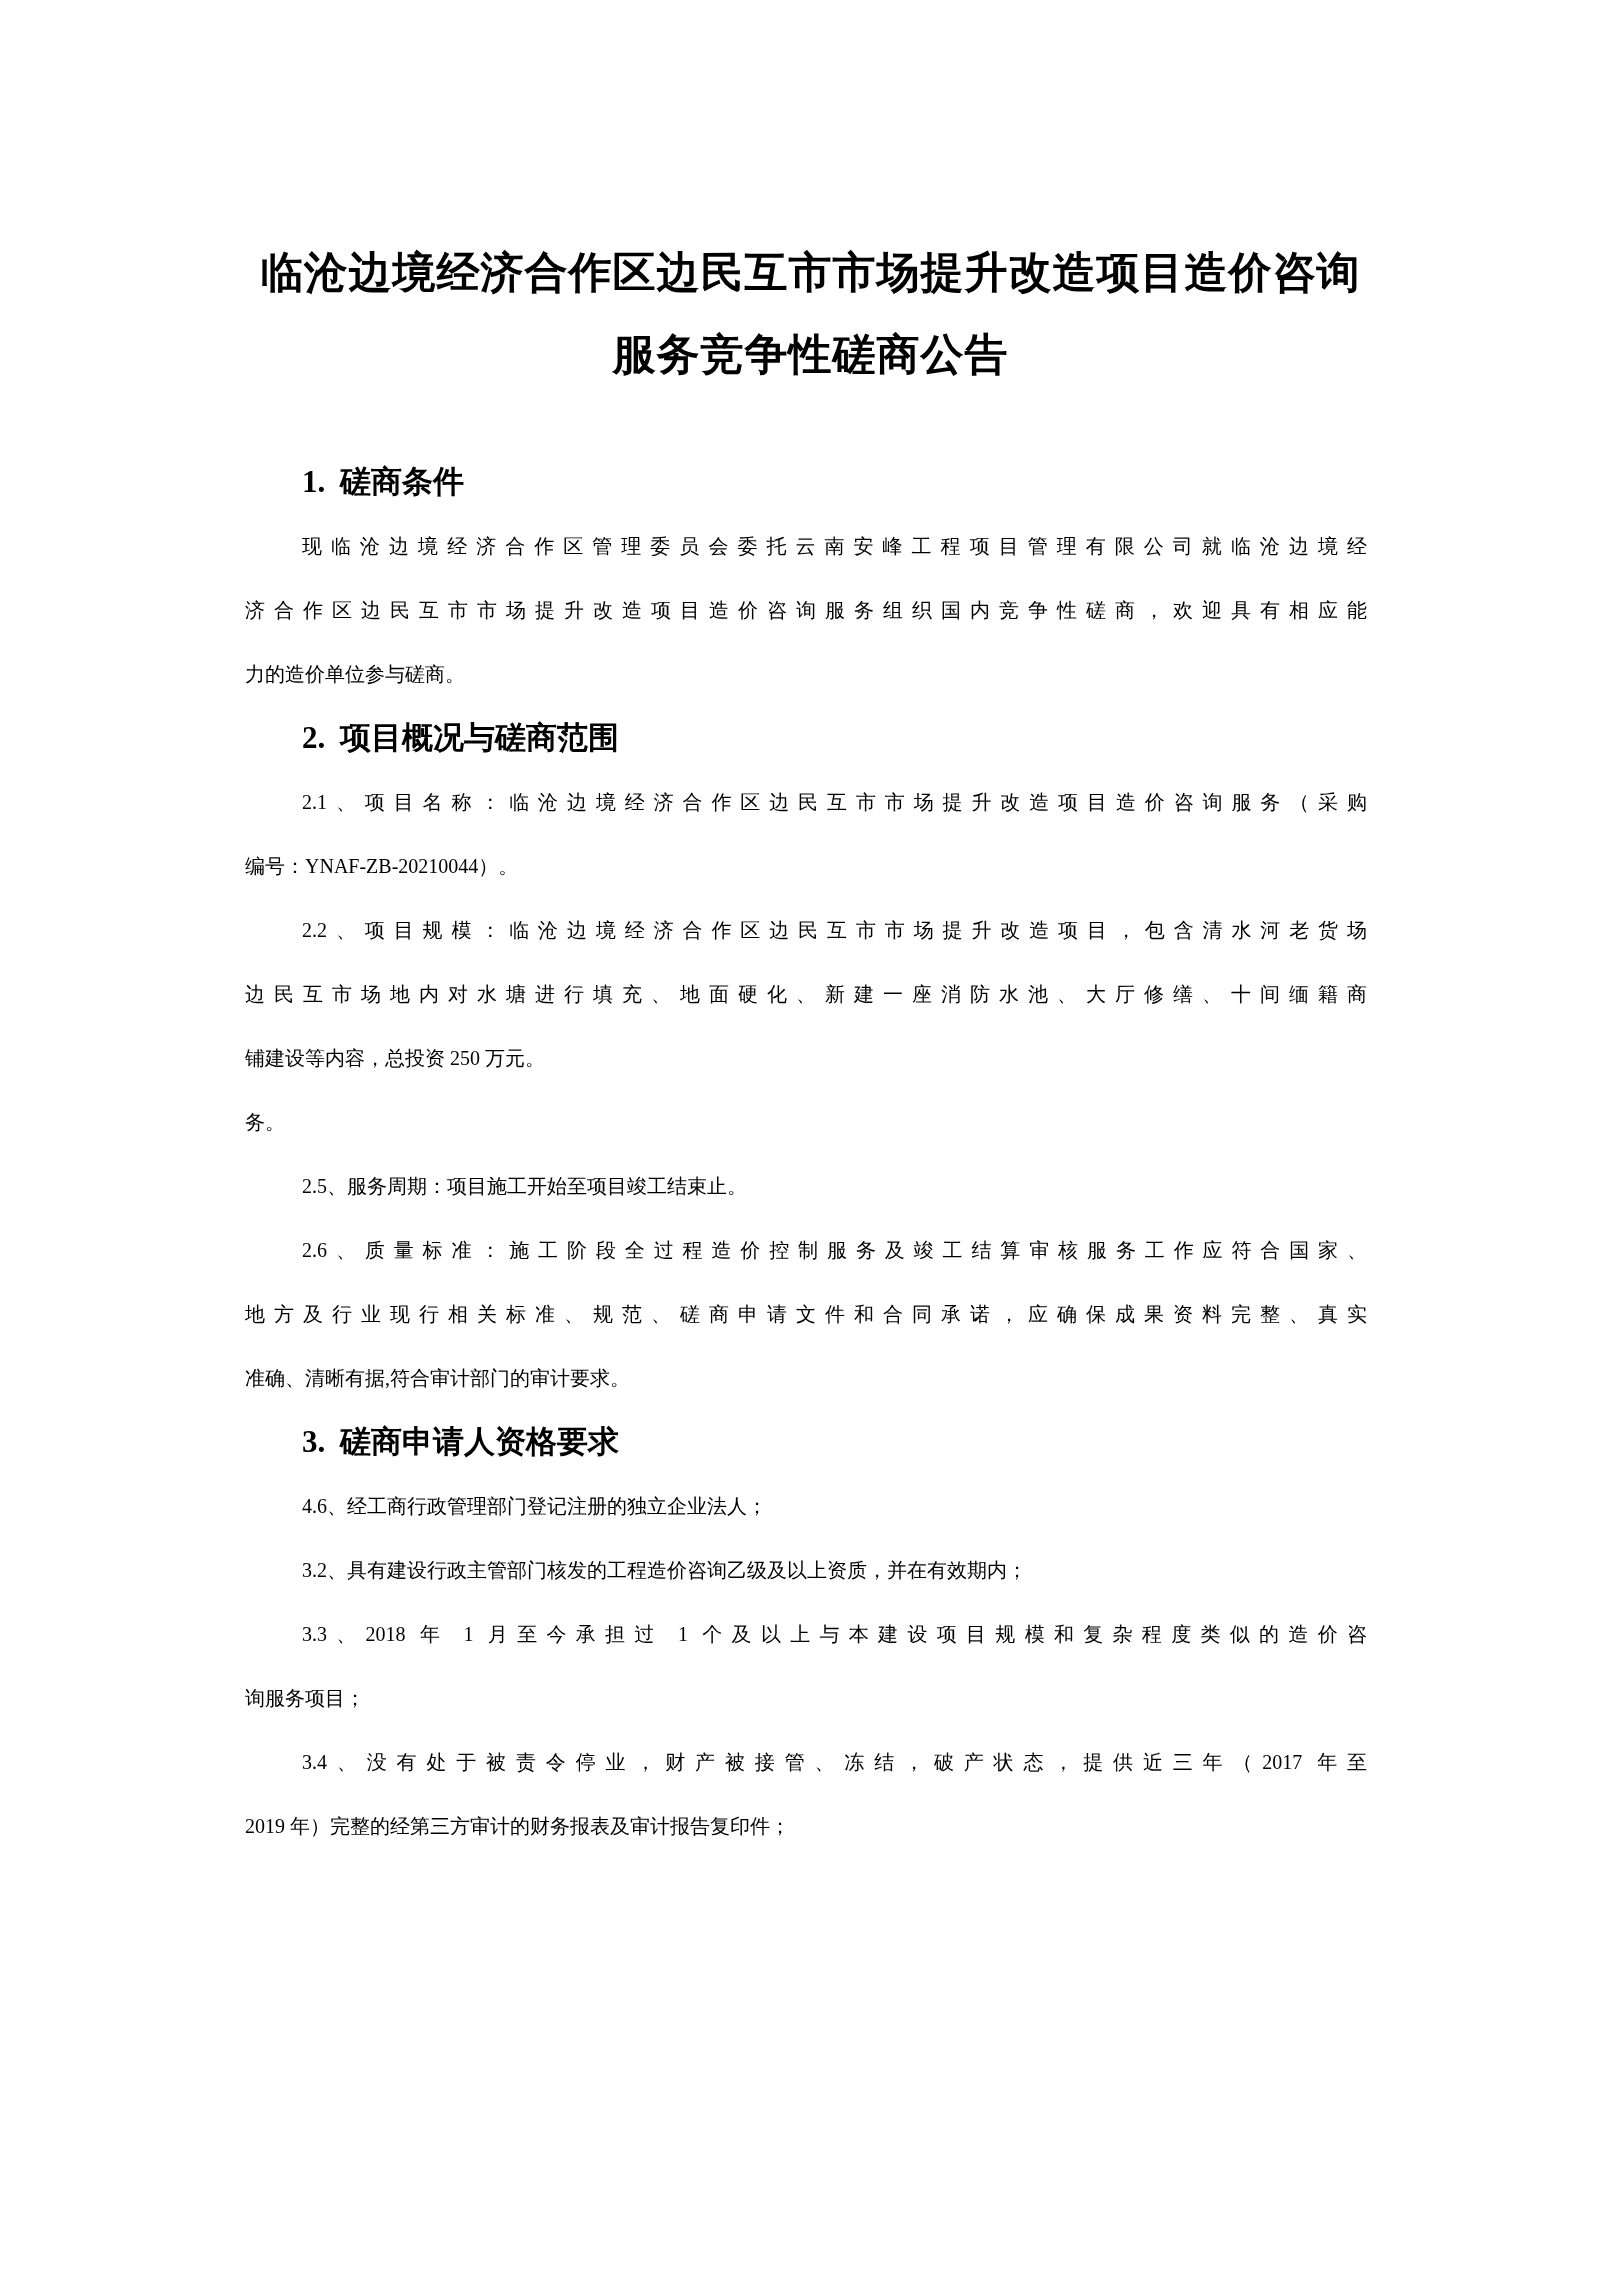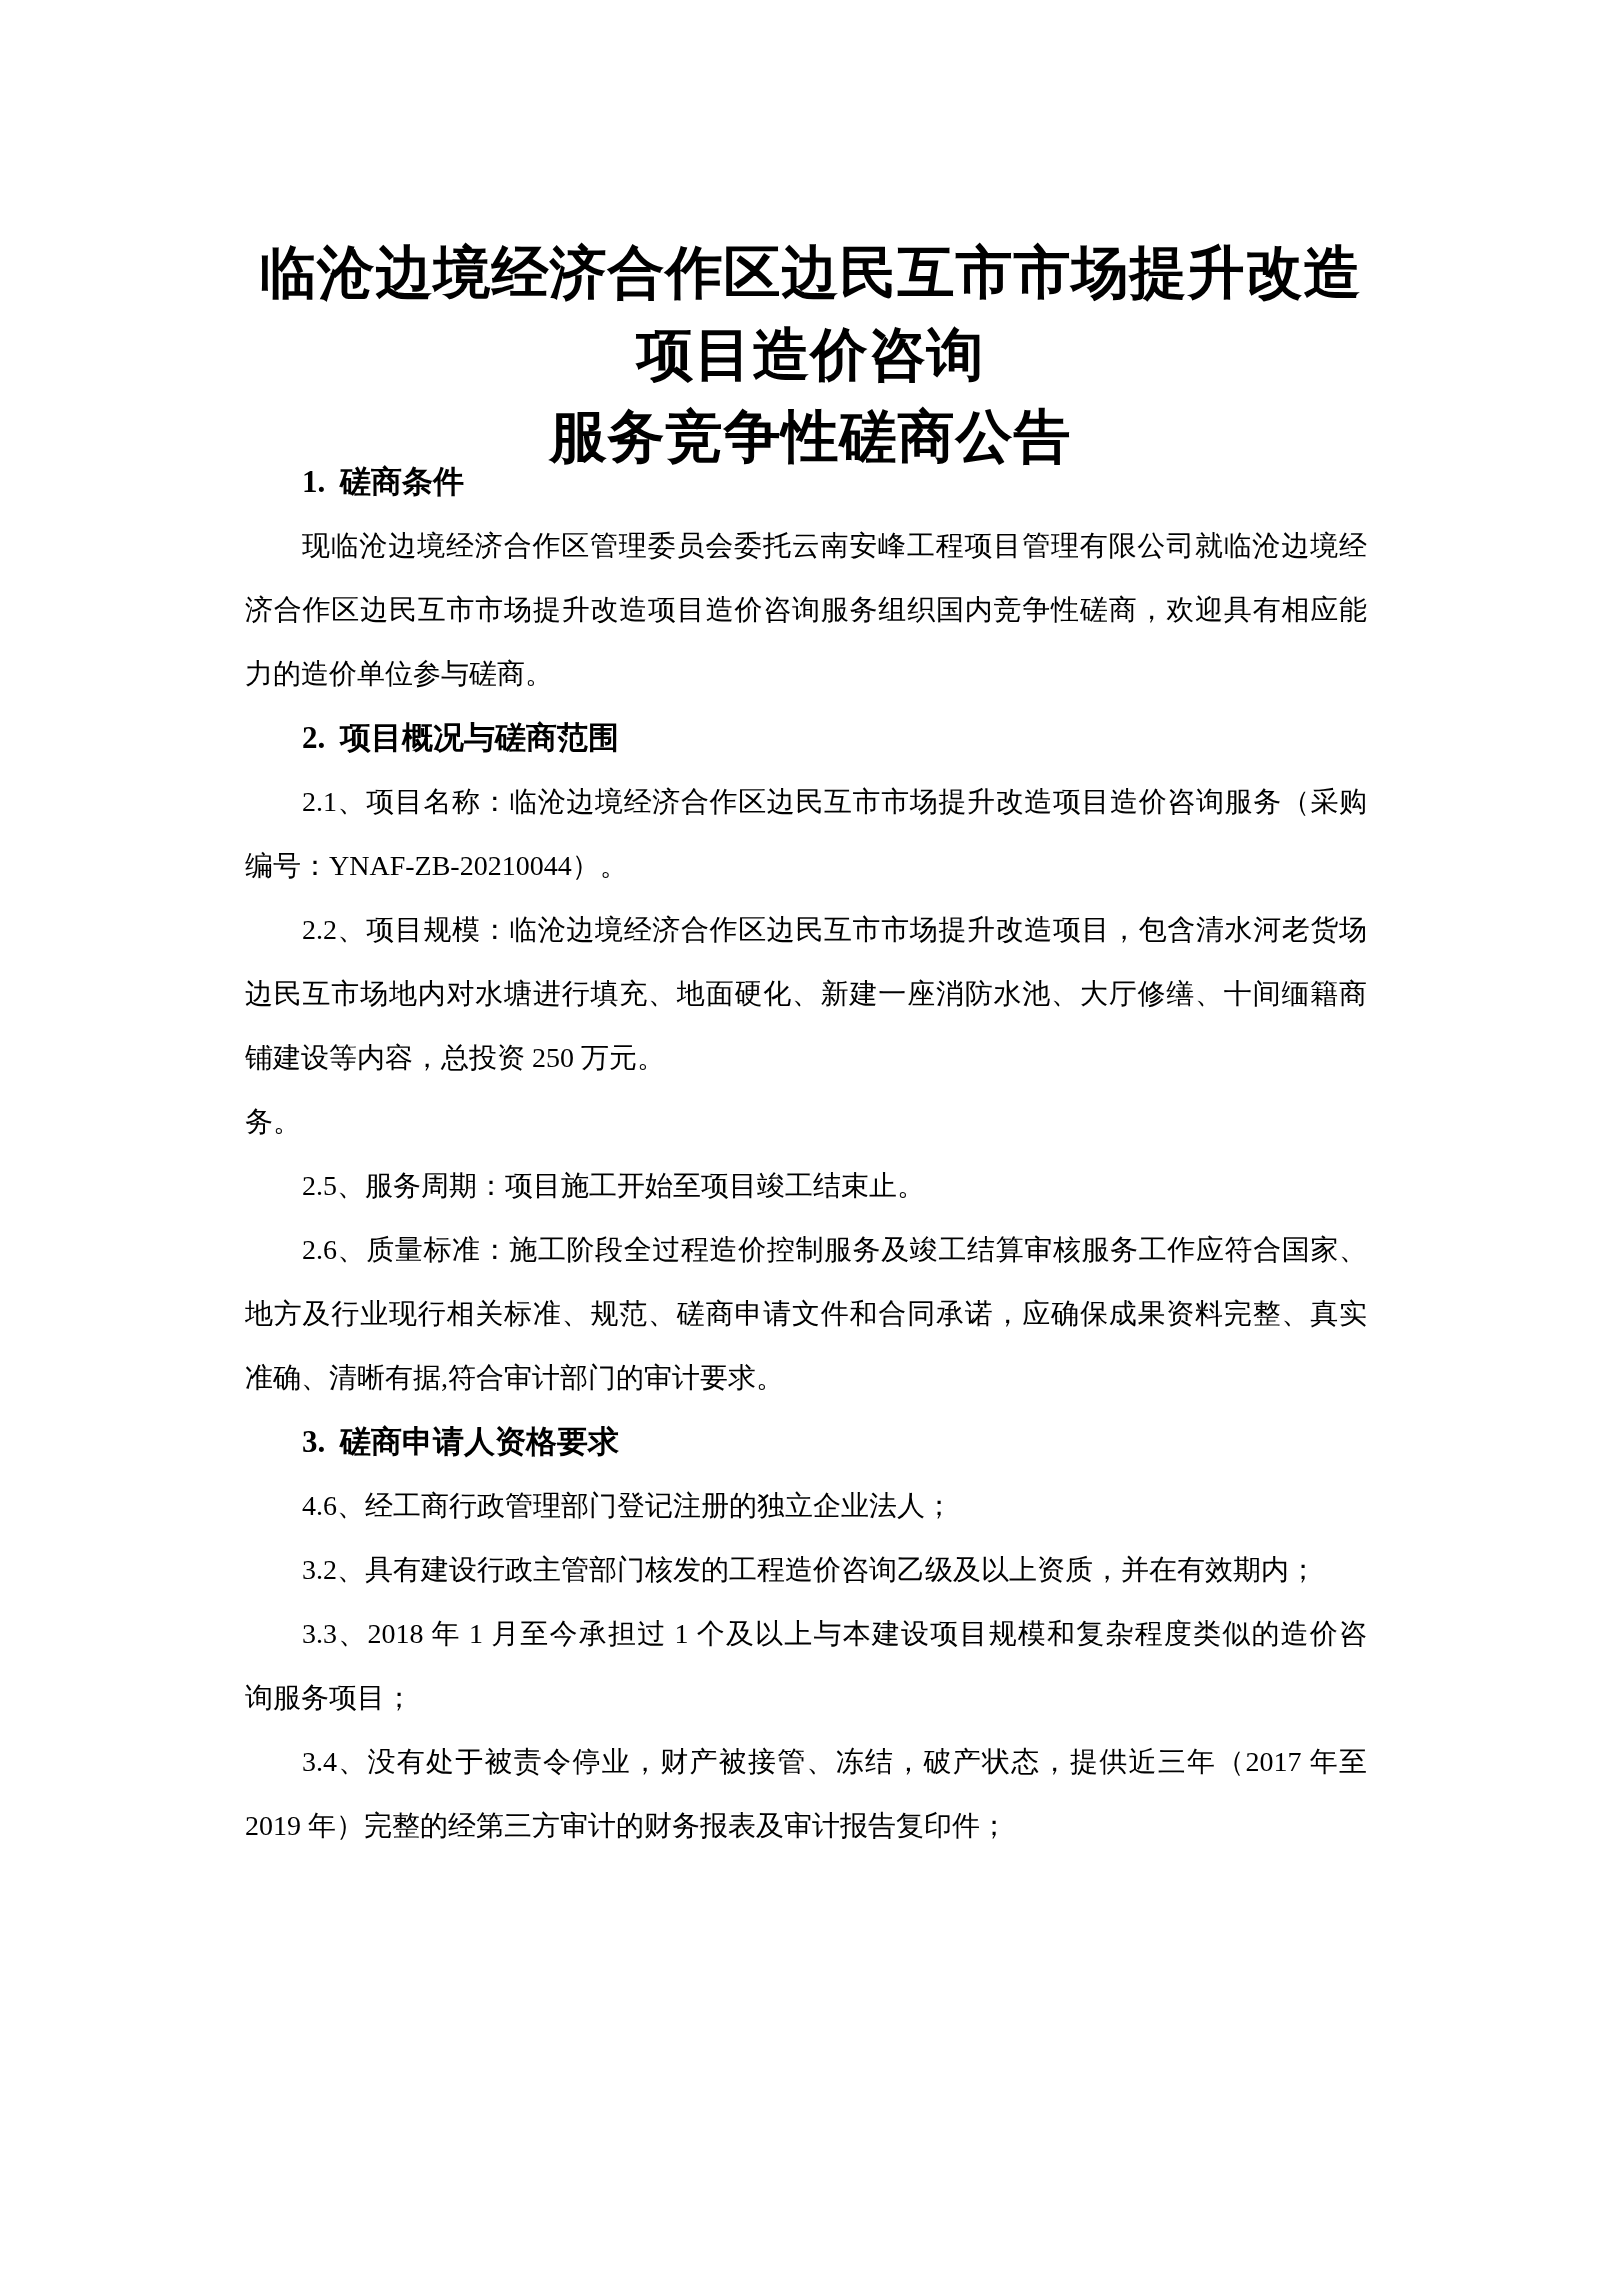--- a/index.html
+++ b/index.html
@@ -15,35 +15,35 @@
     color: #000000;
     font-family: "Liberation Serif", "DejaVu Serif", serif;
     overflow: hidden;
   }
   .doc-title {
     position: absolute;
     top: 232px;
     left: 245px;
     width: 1131px;
     text-align: center;
-    font-size: 57px;
+    font-size: 43px;
     font-weight: bold;
     line-height: 82px;
     letter-spacing: 1px;
   }
   .doc-body {
     position: absolute;
     top: 450px;
     left: 245px;
     width: 1122px;
   }
   .line {
     height: 64px;
     line-height: 64px;
-    font-size: 28px;
+    font-size: 20px;
     white-space: nowrap;
   }
   .line.heading {
     font-size: 31px;
     font-weight: bold;
   }
   .line.indent {
     text-indent: 57px;
   }
   .line.justify {

